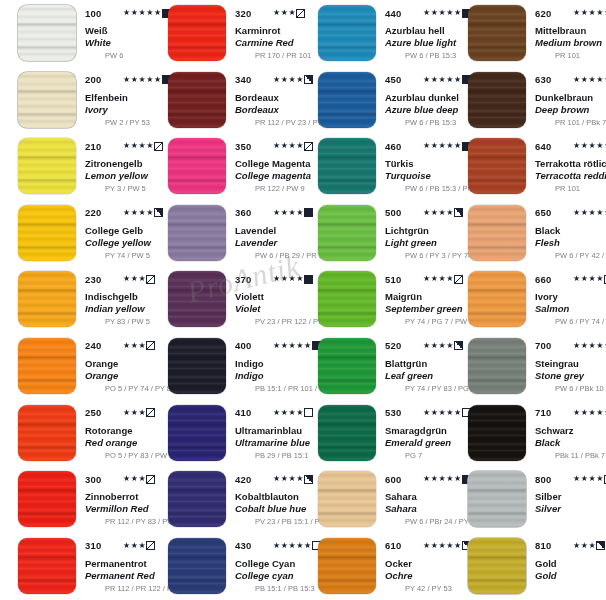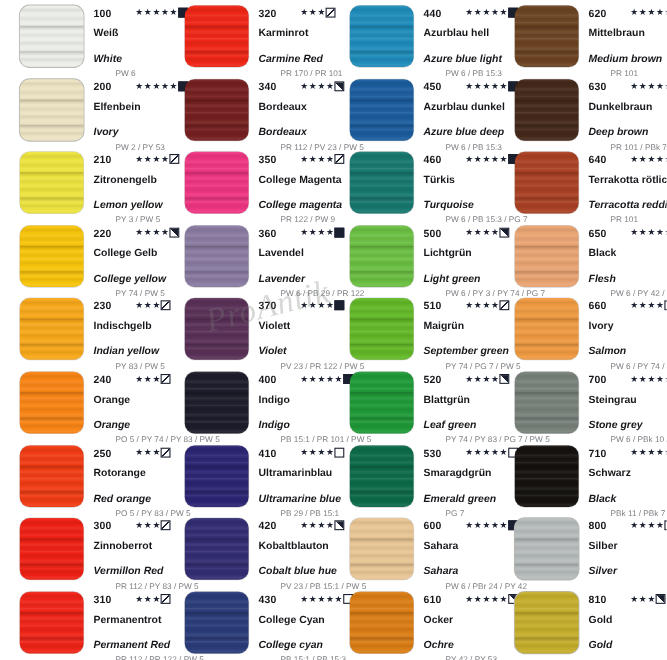--- a/index.html
+++ b/index.html
@@ -57,20 +57,21 @@
   }
   .swatch.pale{box-shadow:0 0 0 0.8px #b9b9b4;}
   .info{
     margin-left:9px;
     padding-top:2px;
     flex:1 1 auto;
     min-width:0;
   }
   .topline{
     display:flex;
+    align-items:center;
     height:12px;
   }
   .code{
     font-size:9.5px;
     font-weight:bold;
     color:#16171b;
     letter-spacing:0.2px;
     width:27px;
     flex:0 0 auto;
   }
@@ -116,21 +117,21 @@
     color:#16171b;
     margin-top:6px;
     line-height:11px;
     white-space:nowrap;
   }
   .name-en{
     font-size:9.5px;
     font-weight:bold;
     font-style:italic;
     color:#16171b;
-    margin-top:12px;
+    margin-top:1px;
     line-height:11px;
     white-space:nowrap;
   }
   .pigment{
     font-size:7.5px;
     color:#7d7f84;
     margin-top:3px;
     line-height:9px;
     white-space:nowrap;
     padding-left:20px;

